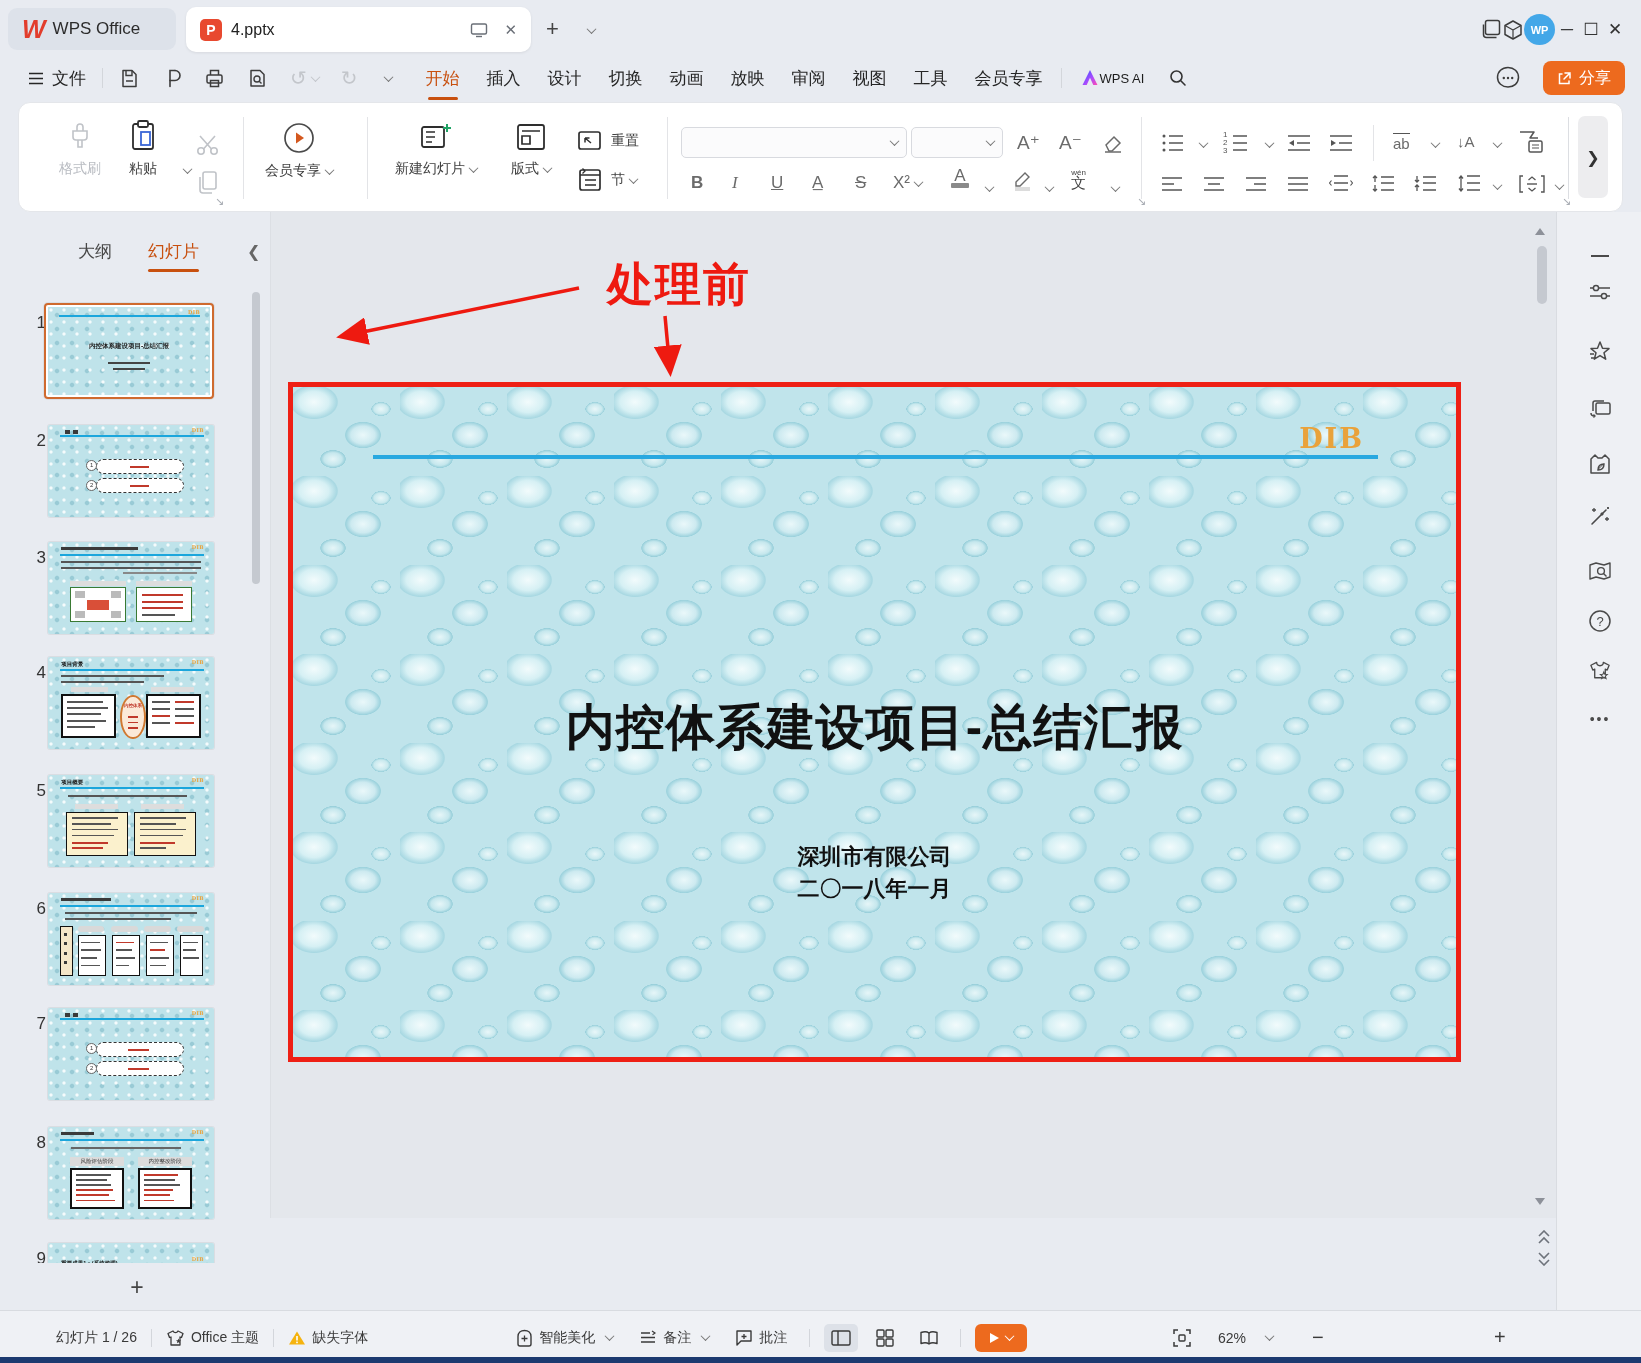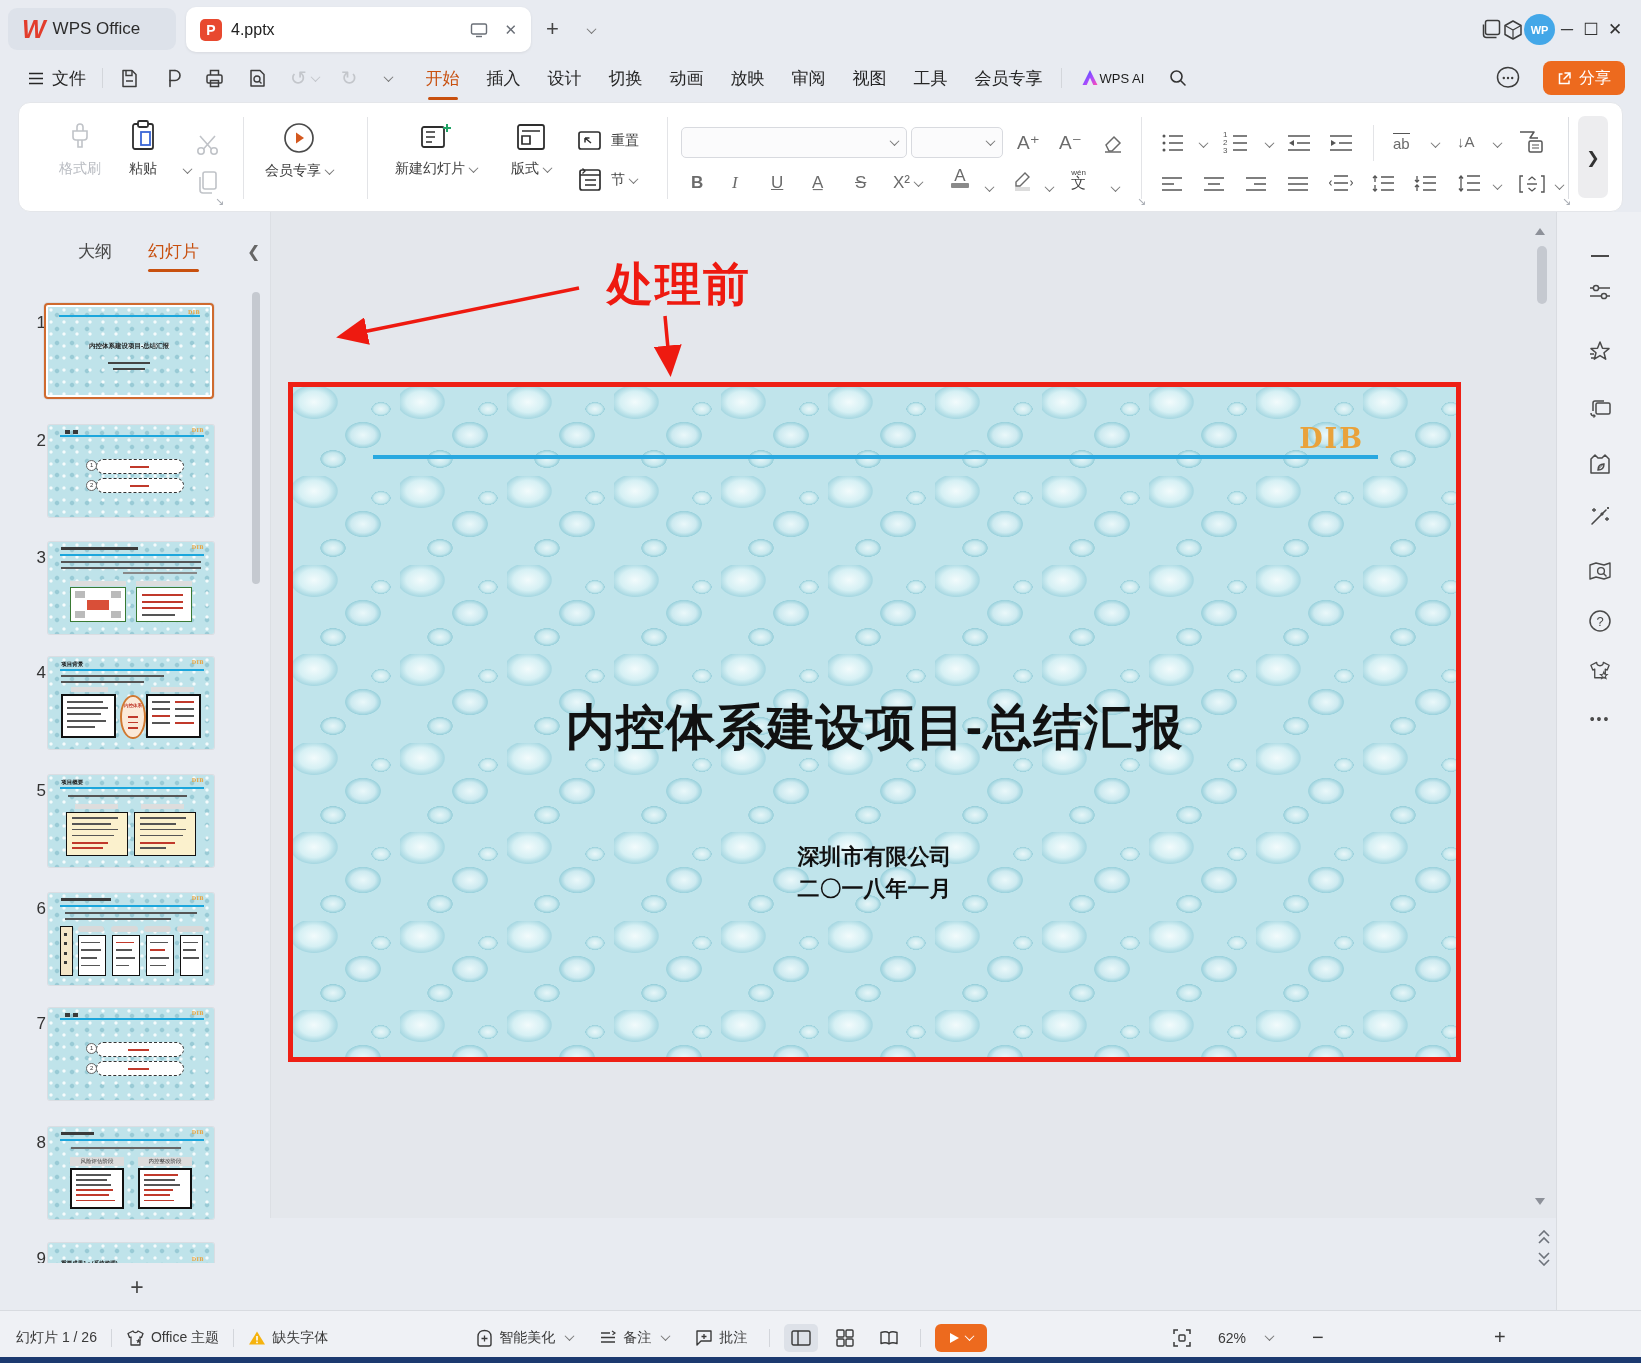--- a/index.html
+++ b/index.html
@@ -790,21 +790,21 @@
         <path d="M1 6 6 1l5 5M1 13 6 8l5 5" fill="none" stroke="#6e737b" stroke-width="1.6"></path>
       </svg>
     </span>
   <span class="abs" style="left:1538px;top:1252px">
     <svg width="12" height="14" viewBox="0 0 12 14">
         <path d="M1 1l5 5 5-5M1 8l5 5 5-5" fill="none" stroke="#6e737b" stroke-width="1.6"></path>
       </svg>
     </span>
 
   <div class="abs statusbar">
-    <span class="sitem" style="margin-left:16px">幻灯片 1 / 26</span>
+    <span class="sitem" style="margin-left:56px">幻灯片 1 / 26</span>
     <span class="sdiv"></span>
     <span class="sitem">
       <svg width="19" height="18" viewBox="0 0 19 18">
           <path d="M7 2 2 4.5l1.5 4L5 8v8h9V8l1.5.5 1.5-4L12 2a2.8 2.8 0 0 1-5 0Z" fill="none" stroke="#3a3a3a" stroke-width="1.3" stroke-linejoin="round"></path>
           <path d="m12.5 9.5.7 1.7 1.8.1-1.4 1.2.5 1.8-1.6-1-1.6 1 .5-1.8-1.4-1.2 1.8-.1Z" fill="#3a3a3a"></path>
         </svg>
       <span>Office 主题</span>
     </span>
     <span class="sdiv"></span>
     <span class="sitem">

